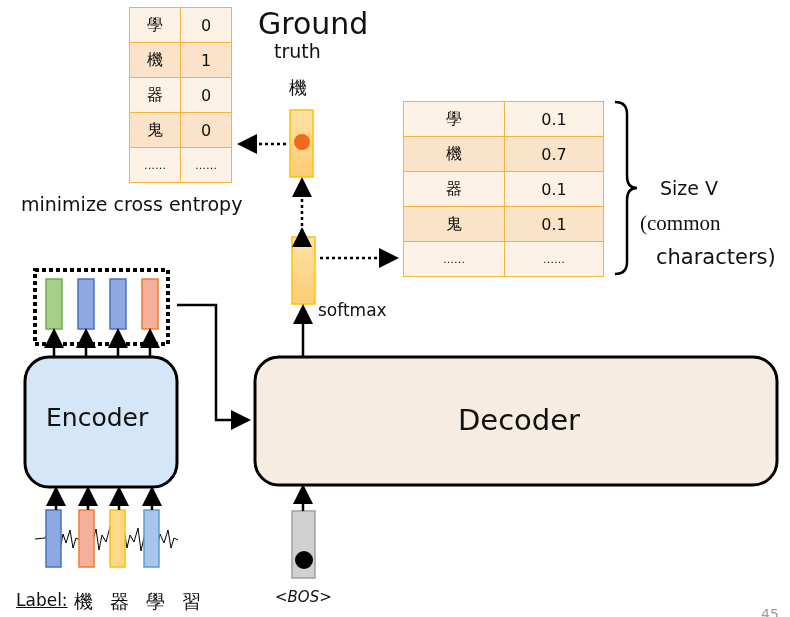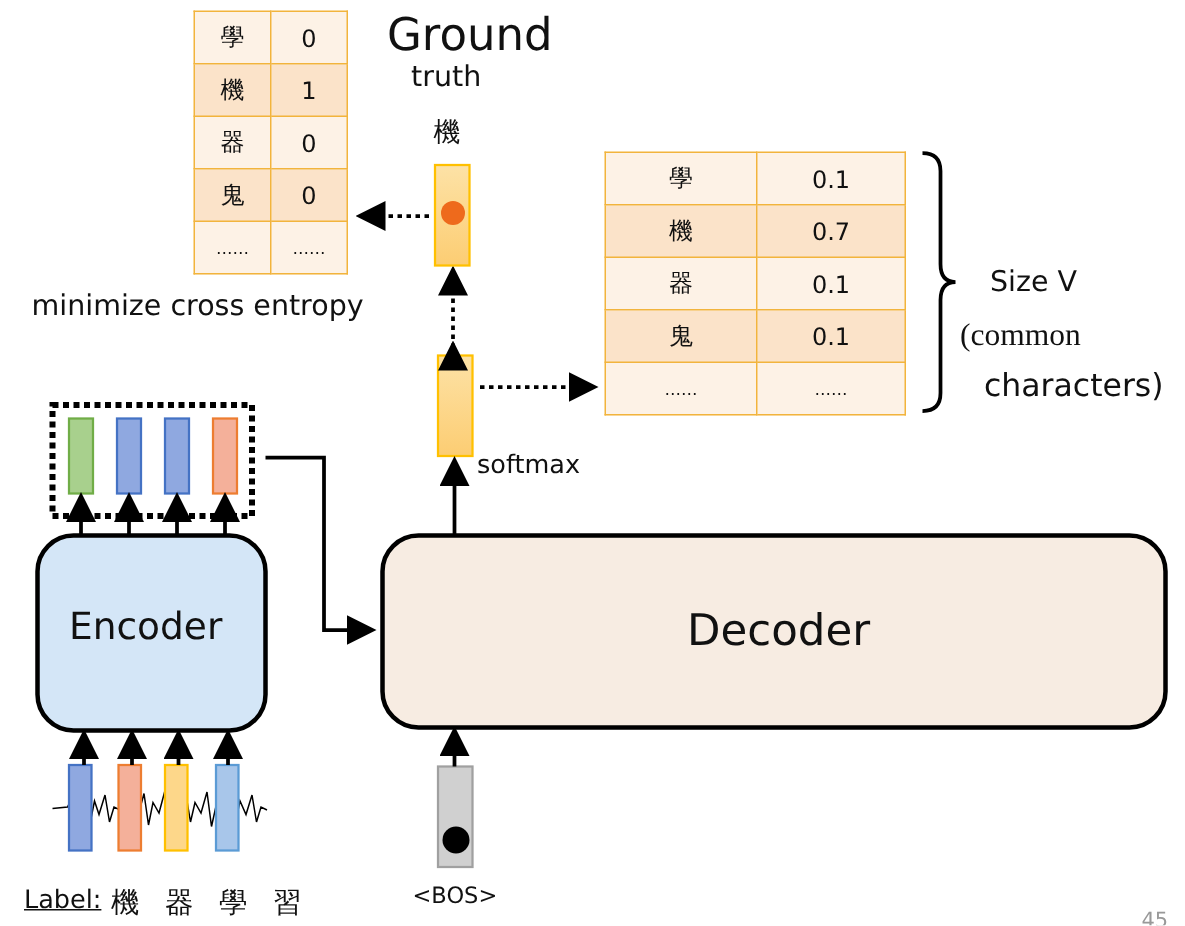--- a/index.html
+++ b/index.html
@@ -136,21 +136,21 @@
   <div class="txt" style="left:660px;top:177px;font-size:19px;">Size V</div>
   <div class="txt" style="left:640px;top:211px;font-size:21px;font-family:Liberation Serif, serif;">(common</div>
   <div class="txt" style="left:656px;top:245px;font-size:21px;">characters)</div>
 
   <div class="txt" style="left:21px;top:193px;font-size:19px;">minimize cross entropy</div>
   <div class="txt" style="left:318px;top:300px;font-size:17px;">softmax</div>
 
   <div class="txt" style="left:46px;top:403px;font-size:25px;">Encoder</div>
   <div class="txt" style="left:458px;top:403px;font-size:29px;">Decoder</div>
 
-  <div class="txt" style="left:275px;top:588px;font-size:15px;">&lt;BOS&gt;</div>
+  <div class="txt" style="left:275px;top:588px;font-size:15px;font-style:italic;">&lt;BOS&gt;</div>
 
   <div class="txt" style="left:16px;top:590px;font-size:17px;text-decoration:underline;">Label:</div>
   <div class="txt cjk" style="left:74px;top:589px;font-size:19px;">機</div>
   <div class="txt cjk" style="left:110px;top:589px;font-size:19px;">器</div>
   <div class="txt cjk" style="left:146px;top:589px;font-size:19px;">學</div>
   <div class="txt cjk" style="left:182px;top:589px;font-size:19px;">習</div>
 
   <div class="txt" style="left:761px;top:606px;font-size:14px;color:#999;">45</div>
 </div>
 

